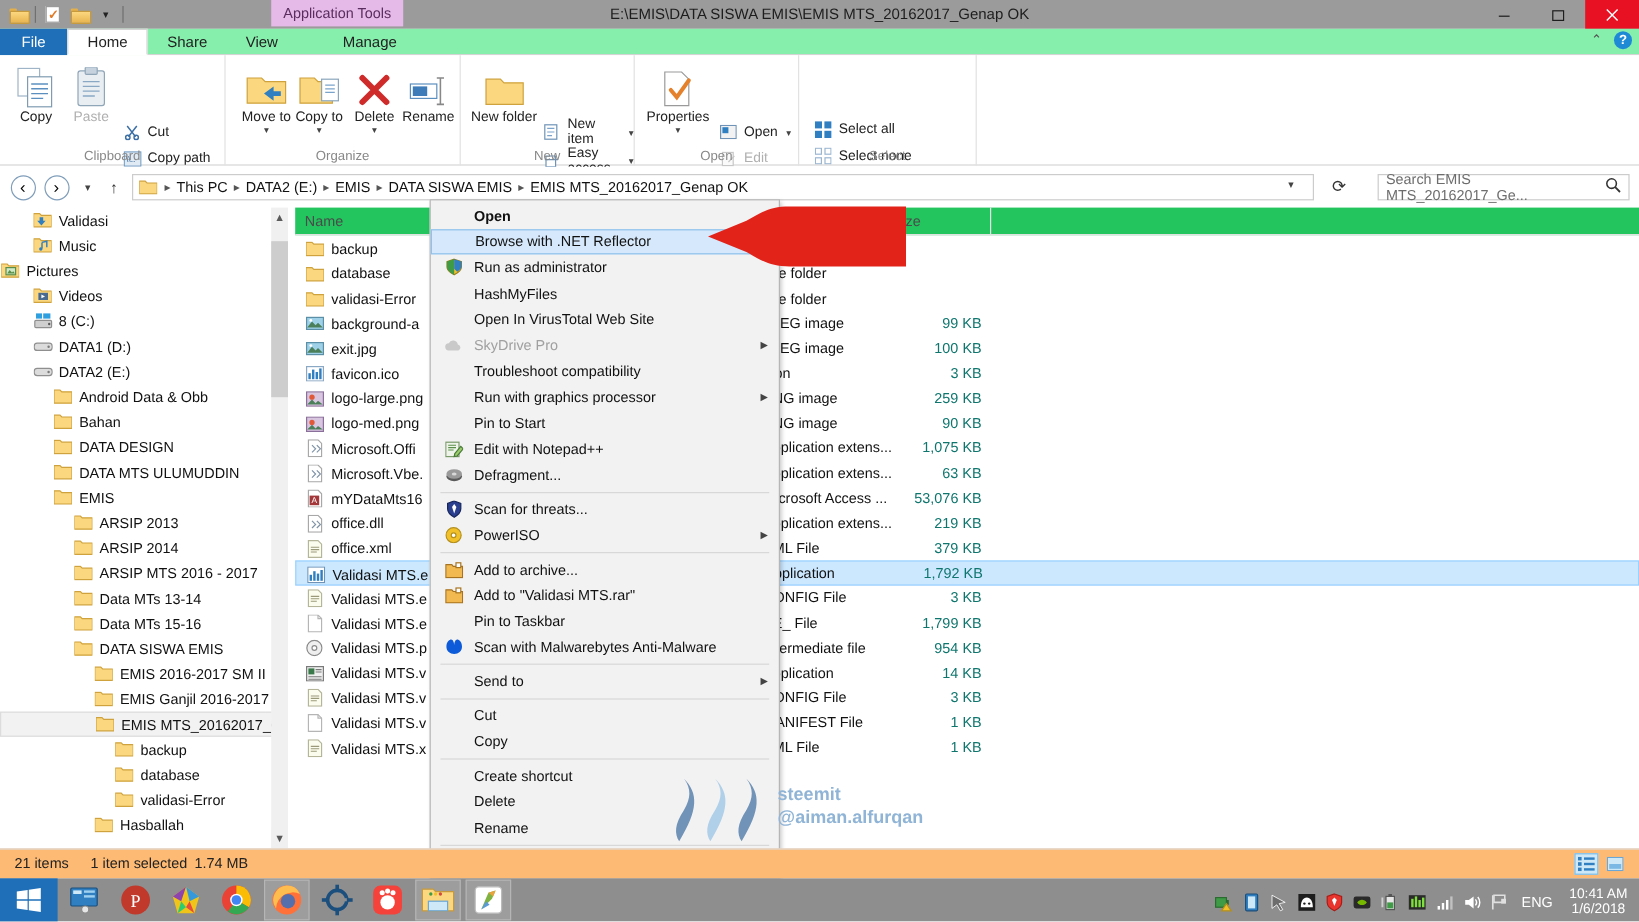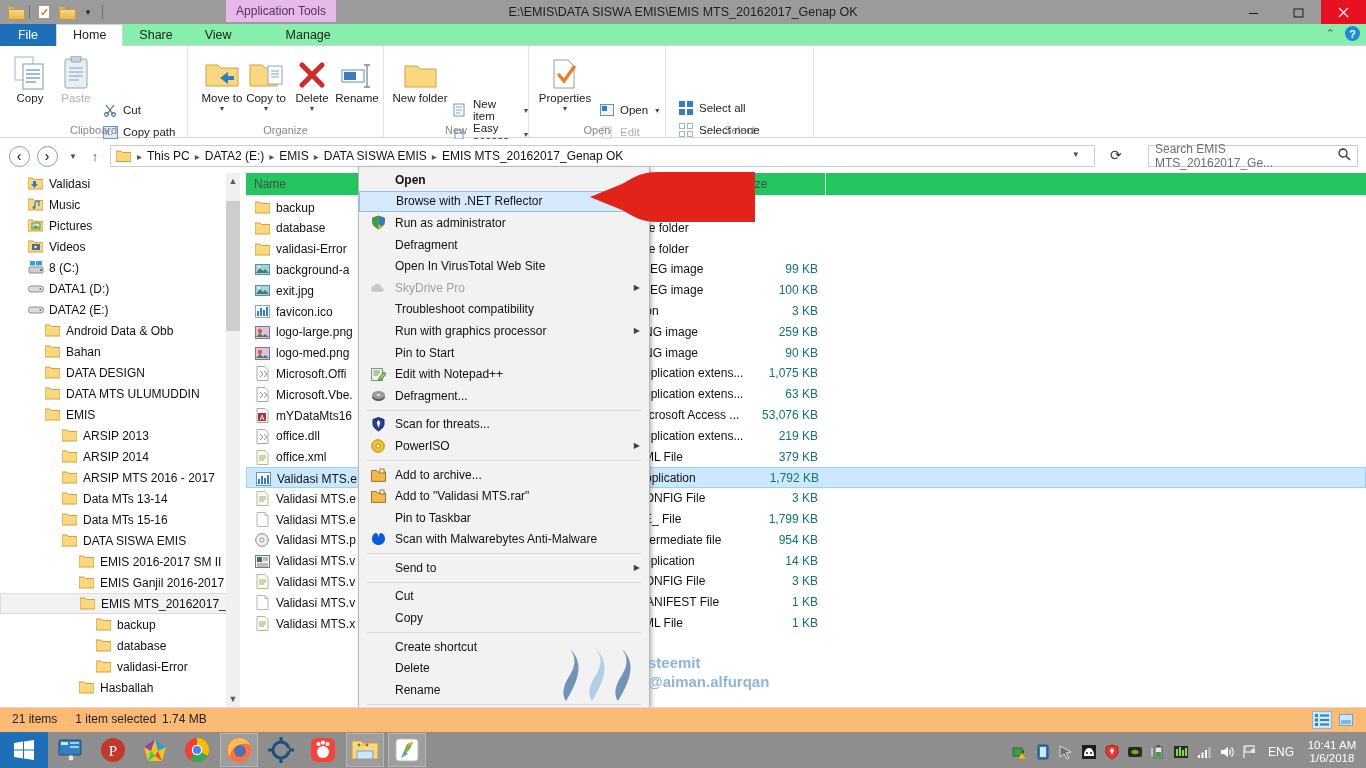--- a/index.html
+++ b/index.html
@@ -515,21 +515,21 @@
         <div class="navrow" style="padding-left: 27px;">
           <span class="ni">
             <svg width="15" height="13" viewBox="0 0 15 13">
               <path d="M0,1 h5 l1.5,1.5 h8.5 v9.5 h-15 z" fill="#fbd77f" stroke="#cfa23d"></path>
               <path d="M7,4 v5 M7,4 l4,-1 v5" stroke="#2f7fc1" stroke-width="1.2" fill="none"></path>
               <circle cx="6" cy="9.5" r="1.4" fill="#2f7fc1"></circle>
             </svg>
           </span>
           <span>Music</span>
         </div>
-        <div class="navrow" style="padding-left: 27px;">
+        <div class="navrow" style="">
           <span class="ni">
             <svg width="15" height="13" viewBox="0 0 15 13">
               <path d="M0,1 h5 l1.5,1.5 h8.5 v9.5 h-15 z" fill="#fbd77f" stroke="#cfa23d"></path>
               <rect x="4" y="4" width="8" height="6" fill="#cfe8c8" stroke="#5a8f4a"></rect>
               <path d="M5,9 l2,-3 l2,2 l1,-1 l1.5,2 z" fill="#5a8f4a"></path>
             </svg>
           </span>
           <span>Pictures</span>
         </div>
         <div class="navrow" style="padding-left: 27px;">
@@ -1059,21 +1059,21 @@
             <svg width="15" height="15" viewBox="0 0 15 15">
               <path d="M7.5,1 L13.5,3 v4.5 C13.5,11 7.5,14 7.5,14 C7.5,14 1.5,11 1.5,7.5 V3 Z" fill="#f2c029" stroke="#9a7d1a"></path>
               <path d="M7.5,1 L7.5,14 C7.5,14 1.5,11 1.5,7.5 V3 Z" fill="#3f9b46"></path>
               <path d="M7.5,1 L13.5,3 v4.5 C13.5,9 11.5,10.5 10,11.5 L7.5,9 Z" fill="#2f7fc1"></path>
             </svg>
           </span>
           <span class="mlbl">Run as administrator</span>
         </div>
         <div class="mi">
           <span class="mico"></span>
-          <span class="mlbl">Defragment</span>
+          <span class="mlbl">HashMyFiles</span>
         </div>
         <div class="mi">
           <span class="mico"></span>
           <span class="mlbl">Open In VirusTotal Web Site</span>
         </div>
         <div class="mi dis">
           <span class="mico">
             <svg width="16" height="12" viewBox="0 0 16 12">
               <path d="M4,10 a3,3 0 0,1 0,-6 a4,4 0 0,1 7.5,1 a2.6,2.6 0 0,1 0.5,5 z" fill="#c9c9c9"></path>
             </svg>

